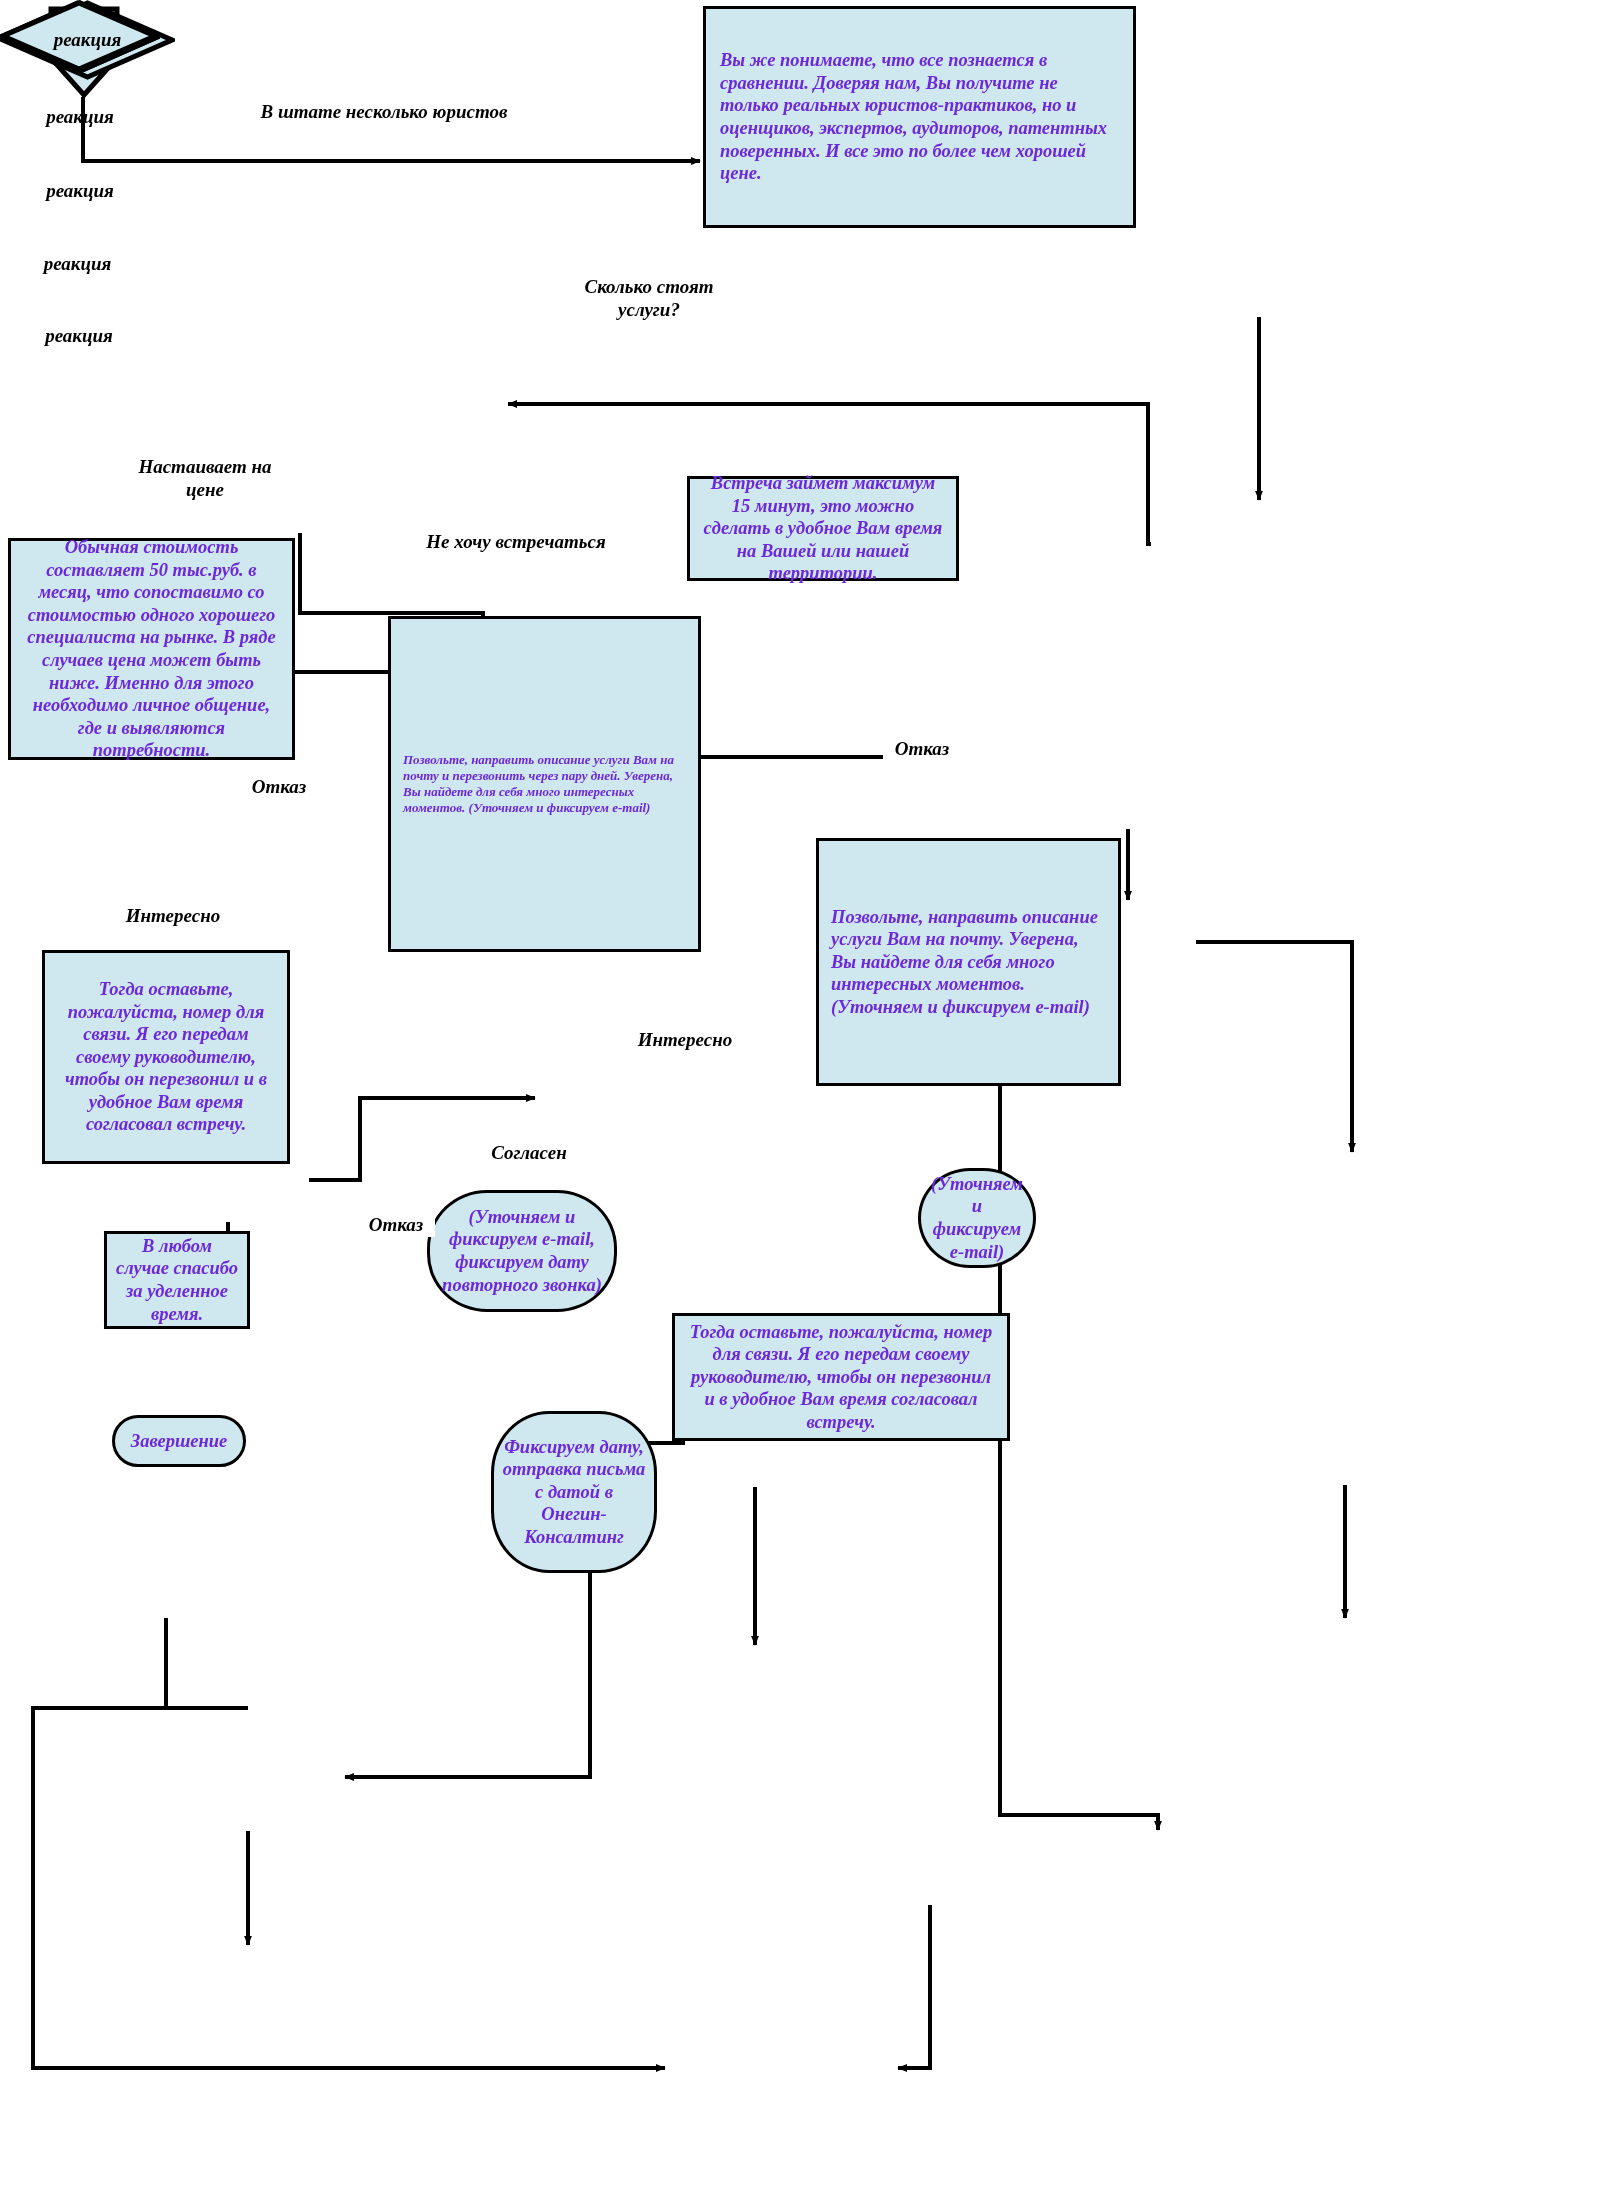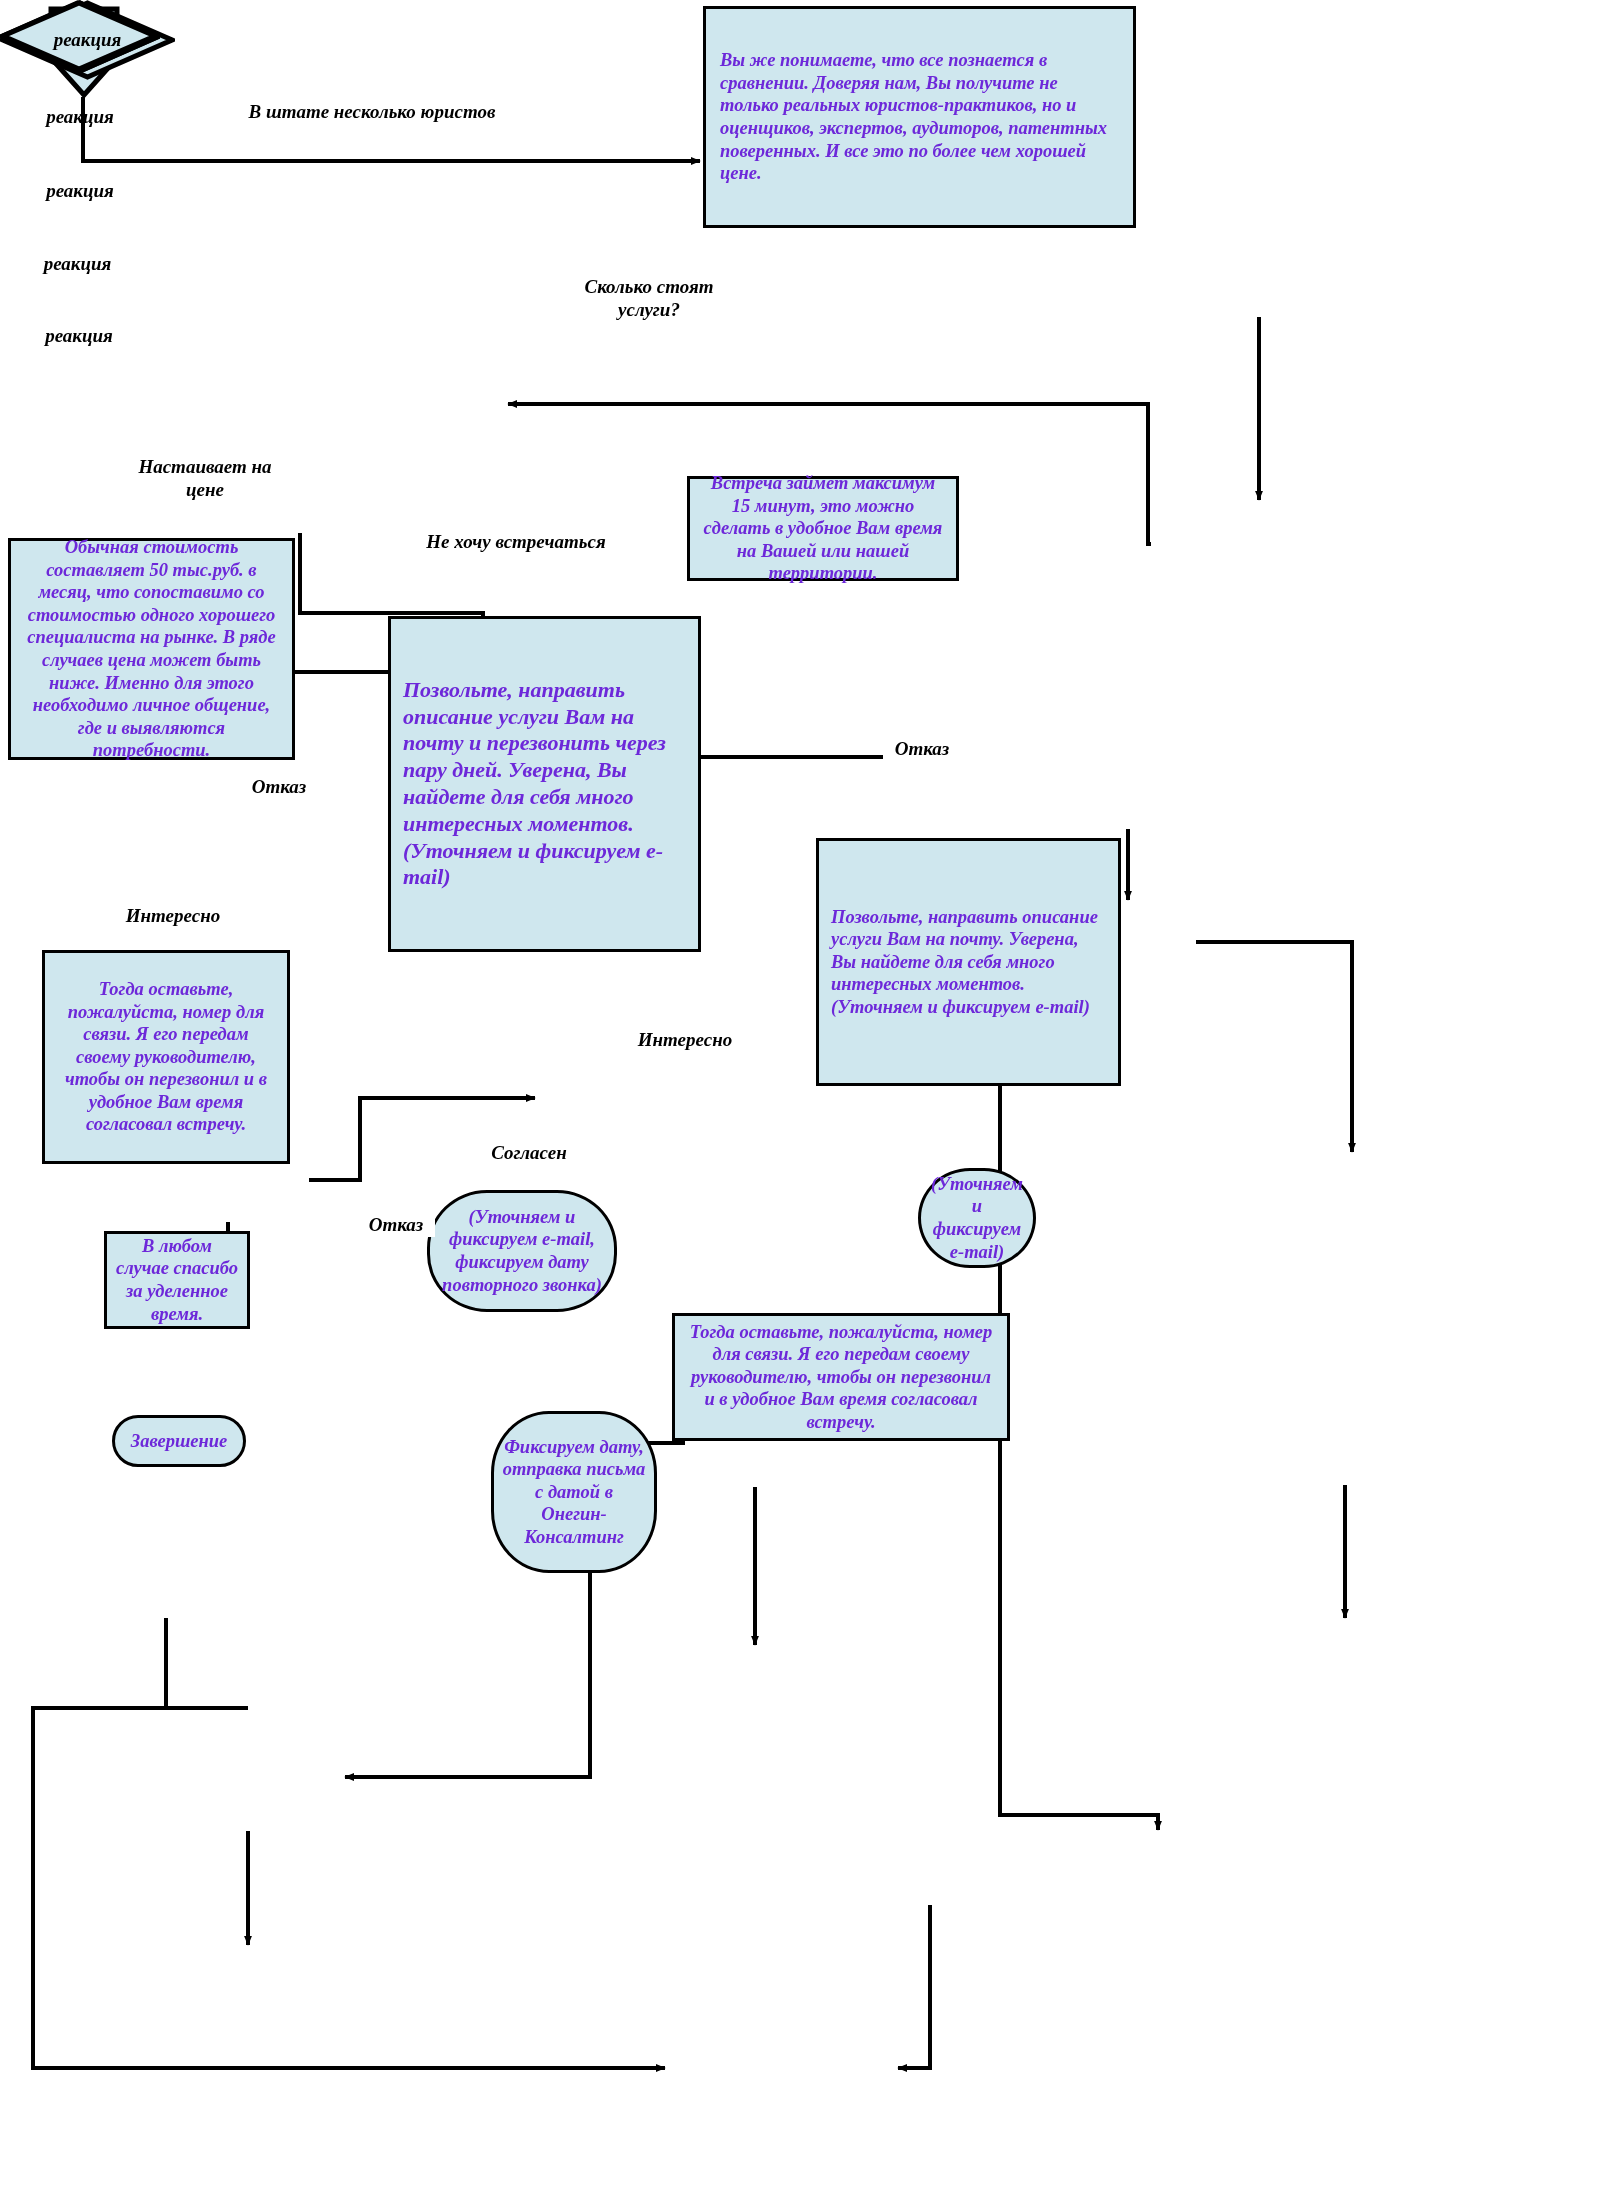--- a/index.html
+++ b/index.html
@@ -117,21 +117,21 @@
     <span class="dlabel" style="font-size:19px;">реакция</span>
   </div>
 
   <div class="diamond" style="left:90px;top:822px;width:155px;height:72px;display:flex;align-items:center;justify-content:center;">
     <svg width="155" height="72" viewBox="0 0 155 72">
       <path d="M77.5,3 L152,36 L77.5,69 L3,36 Z" fill="#cfe7ee" stroke="#000" stroke-width="5"></path>
     </svg>
     <span class="dlabel" style="font-size:19px;">реакция</span>
   </div>
 
-  <div class="node pad lefttext" style="left:388px;top:616px;width:313px;height:336px;font-size:22px;padding:22px 12px;">
+  <div class="node pad lefttext" style="left:388px;top:616px;width:313px;height:336px;font-size:13px;padding:22px 12px;">
     <span>Позвольте, направить описание услуги Вам на почту и перезвонить через пару дней. Уверена, Вы найдете для себя много интересных моментов. (Уточняем и фиксируем e-mail)</span>
   </div>
 
   <div class="node pad lefttext" style="left:816px;top:838px;width:305px;height:248px;font-size:18.5px;padding:10px 12px;">
     <span>Позвольте, направить описание услуги Вам на почту. Уверена, Вы найдете для себя много интересных моментов. (Уточняем и фиксируем e-mail)</span>
   </div>
 
   <div class="node pad" style="left:42px;top:950px;width:248px;height:214px;font-size:18.5px;padding:8px 10px;">
     <span>Тогда оставьте, пожалуйста, номер для связи. Я его передам своему руководителю, чтобы он перезвонил и в удобное Вам время согласовал встречу.</span>
   </div>
@@ -160,21 +160,21 @@
   </div>
 
   <div class="node term pad" style="left:112px;top:1415px;width:134px;height:52px;font-size:18.5px;border-radius:26px;">
     <span>Завершение</span>
   </div>
 
   <div class="node oval pad" style="left:491px;top:1411px;width:166px;height:162px;font-size:18.5px;padding:6px 8px;border-radius:58px/62px;">
     <span>Фиксируем дату, отправка письма с датой в Онегин-Консалтинг</span>
   </div>
 
-  <div class="edge-label" style="left:231px;top:101px;width:276px;font-size:19px;">В штате несколько юристов</div>
+  <div class="edge-label" style="left:243px;top:101px;width:276px;font-size:19px;">В штате несколько юристов</div>
 
   <div class="edge-label" style="left:558px;top:276px;width:176px;font-size:19px;">Сколько стоят услуги?</div>
 
   <div class="edge-label" style="left:126px;top:456px;width:152px;font-size:19px;">Настаивает на цене</div>
 
   <div class="edge-label" style="left:408px;top:531px;width:210px;font-size:19px;">Не хочу встречаться</div>
 
   <div class="edge-label" style="left:240px;top:776px;width:72px;font-size:19px;">Отказ</div>
 
   <div class="edge-label" style="left:883px;top:738px;width:72px;font-size:19px;">Отказ</div>

